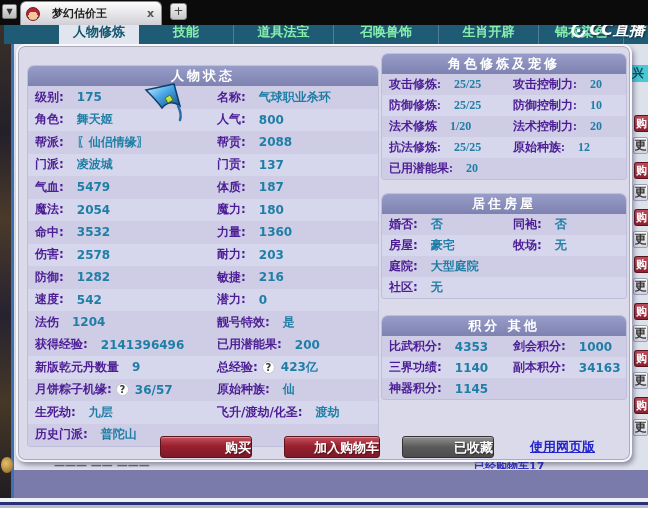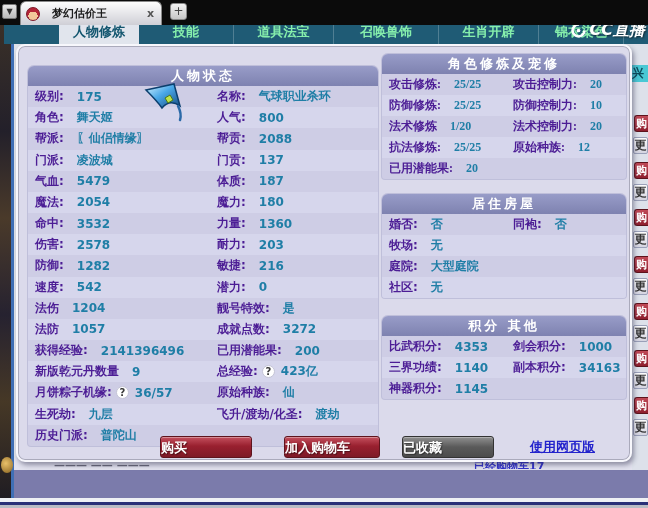--- a/index.html
+++ b/index.html
@@ -85,21 +85,21 @@
   #panel-points   { left:364px; top:270px; width:244px; height:83px;  }
 
   #panel-status .panel-body { height:360px; }
   #panel-culti  .panel-body { height:105px; }
   #panel-house  .panel-body { height:84px;text-align:center;  }
   #panel-points .panel-body { height:63px;  }
 
   
   .btn-row { position:absolute; left:0; top:390px; width:616px; height:24px; }
   .gbtn { position:absolute; height:22px; border-radius:3px; color:#fff; font-size:13px; font-weight:bold;
-    text-align:left; line-height:21px; text-shadow:1px 1px 1px rgba(0,0,0,.45); cursor:pointer; }
+    text-align:right; line-height:21px; text-shadow:1px 1px 1px rgba(0,0,0,.45); cursor:pointer; }
   .gbtn.red { background:linear-gradient(#c4505e,#99202f 45%,#7e1a27); border:1px solid #5e141d;
     box-shadow:0 1px 0 rgba(255,255,255,.35) inset; }
   .gbtn.gray { background:linear-gradient(#909090,#5a5a5a 50%,#4c4c4c); border:1px solid #333;
     box-shadow:0 1px 0 rgba(255,255,255,.3) inset; }
   #btn-buy  { left:142px; width:92px; }
   #btn-cart { left:266px; width:96px; }
   #btn-fav  { left:384px; width:92px; }
   .web-link { position:absolute; left:512px; top:2px; font-size:13px; font-weight:bold;
     color:#2323cc; text-decoration:underline; cursor:pointer; }
 
@@ -290,30 +290,20 @@
           <div class="srow">
             <span class="half half1">
               <span class="lbl">法伤</span>
               <span class="val">1204</span>
             </span>
             <span class="half half2">
               <span class="lbl">靓号特效:</span>
               <span class="val">是</span>
             </span>
           </div>
-          <div class="srow alt">
-            <span class="half half1">
-              <span class="lbl">法防</span>
-              <span class="val">1057</span>
-            </span>
-            <span class="half half2">
-              <span class="lbl">成就点数:</span>
-              <span class="val">3272</span>
-            </span>
-          </div>
           <div class="srow">
             <span class="half half1">
               <span class="lbl">获得经验:</span>
               <span class="val">2141396496</span>
             </span>
             <span class="half half2">
               <span class="lbl">已用潜能果:</span>
               <span class="val">200</span>
             </span>
           </div>
@@ -419,20 +409,24 @@
             <span class="half half1">
               <span class="lbl">婚否:</span>
               <span class="val">否</span>
             </span>
             <span class="half half2">
               <span class="lbl">同袍:</span>
               <span class="val">否</span>
             </span>
           </div>
           <div class="srow alt">
+            <span class="half half1">
+              <span class="lbl">房屋:</span>
+              <span class="val">豪宅</span>
+            </span>
             <span class="half half2">
               <span class="lbl">牧场:</span>
               <span class="val">无</span>
             </span>
           </div>
           <div class="srow">
             <span class="half half1">
               <span class="lbl">庭院:</span>
               <span class="val">大型庭院</span>
             </span>

